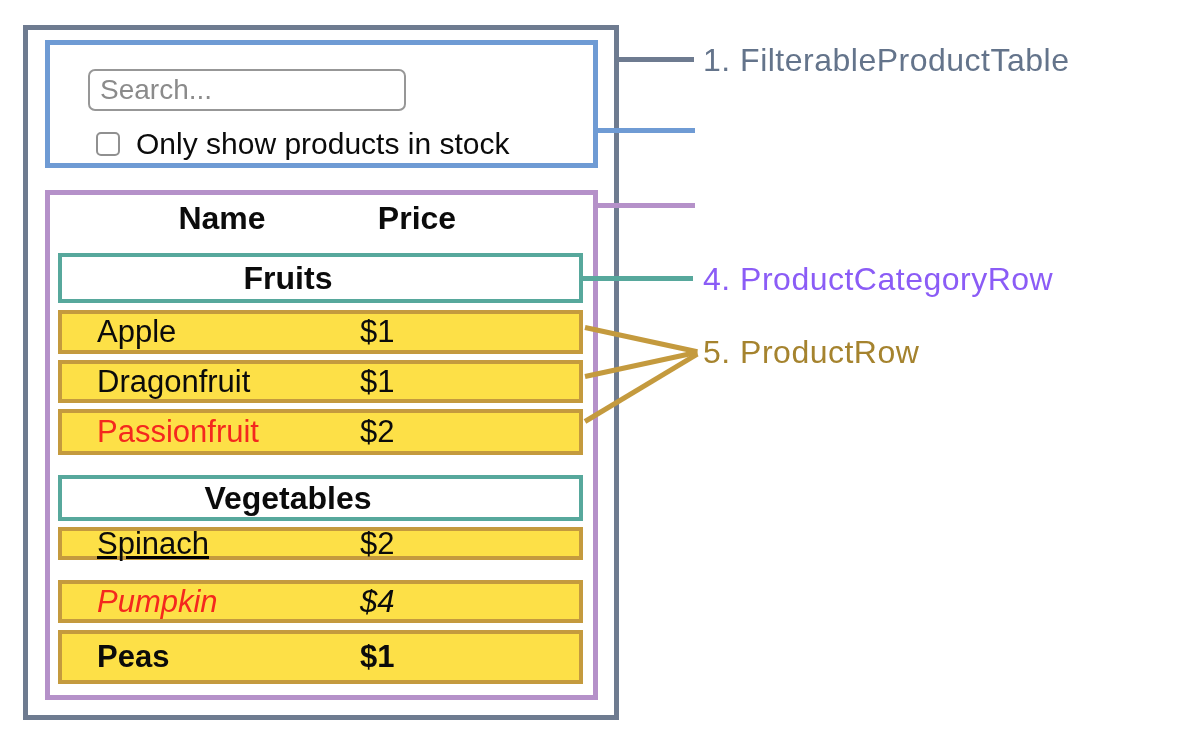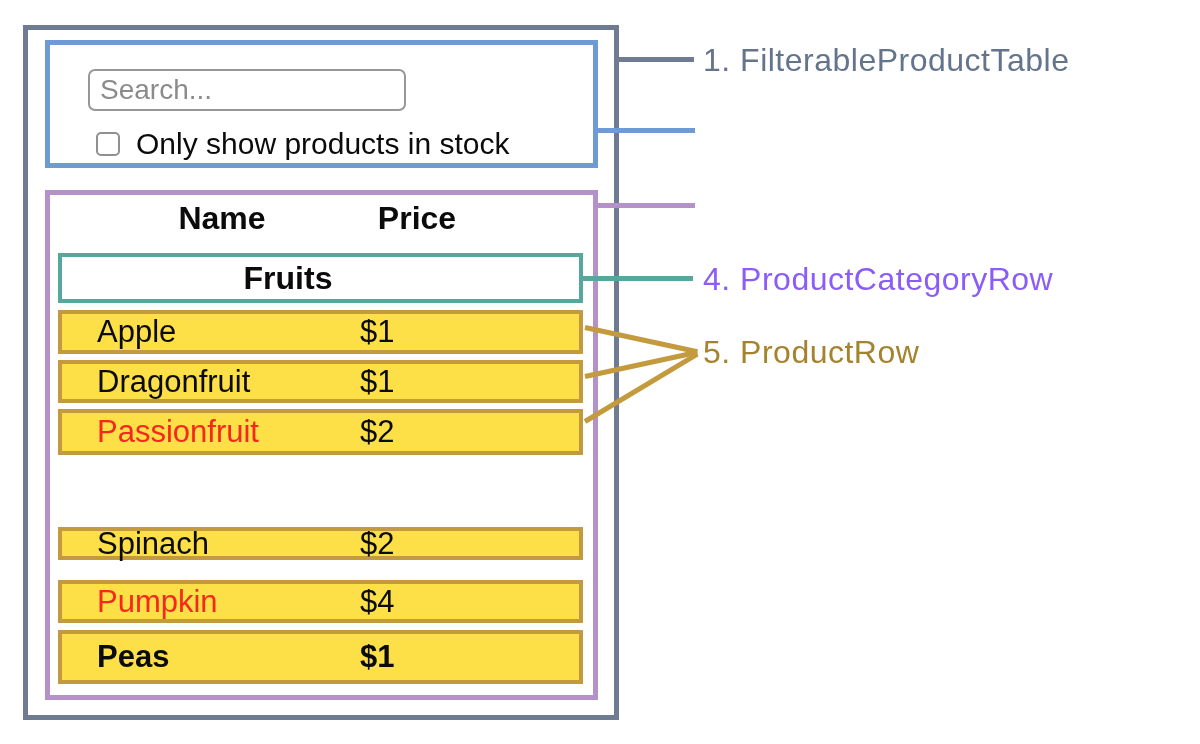--- a/index.html
+++ b/index.html
@@ -63,26 +63,29 @@
   </div>
   <div class="abs row-box" style="top: 360px; height: 43px; border-color: rgb(196, 154, 62);">
     <span class="row-name">Dragonfruit</span>
     <span class="row-price">$1</span>
   </div>
   <div class="abs row-box" style="top: 409px; height: 46px; border-color: rgb(196, 154, 62);">
     <span class="row-name" style="color: rgb(244, 40, 30);">Passionfruit</span>
     <span class="row-price">$2</span>
   </div>
 
+  <div class="abs cat-box" style="top: 475px; height: 46px; border-color: rgb(87, 168, 156);">
+    <span class="cat-label">Vegetables</span>
+  </div>
 
-  <div class="abs row-box" style="top: 527px; height: 33px; border-color: rgb(196, 154, 62);">
+  <div class="abs row-box" style="top: 527px; height: 33px; border-color: rgb(196, 154, 62); text-decoration: underline;">
     <span class="row-name">Spinach</span>
     <span class="row-price">$2</span>
   </div>
-  <div class="abs row-box" style="top: 580px; height: 43px; border-color: rgb(196, 154, 62);">
+  <div class="abs row-box" style="top: 580px; height: 43px; border-color: rgb(196, 154, 62); font-style: italic;">
     <span class="row-name" style="color: rgb(244, 40, 30);">Pumpkin</span>
     <span class="row-price">$4</span>
   </div>
   <div class="abs row-box" style="top: 630px; height: 54px; border-color: rgb(196, 154, 62); font-weight: bold;">
     <span class="row-name">Peas</span>
     <span class="row-price">$1</span>
   </div>
 
   <div class="line" style="left: 614px; top: 57px; width: 80px; background: rgb(110, 123, 144);"></div>
   <div class="line" style="left: 596px; top: 128px; width: 99px; background: rgb(111, 155, 212);"></div>

